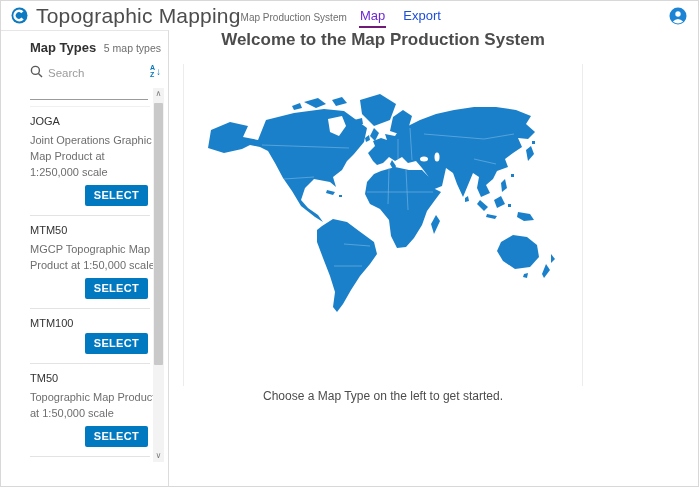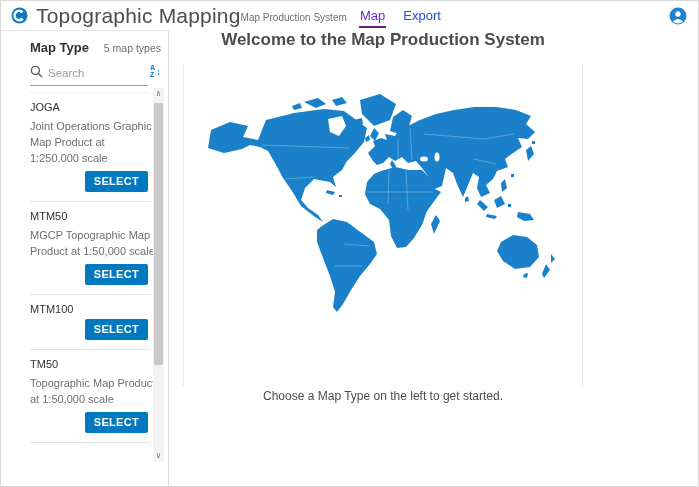--- a/index.html
+++ b/index.html
@@ -22,21 +22,21 @@
   .strip .slot { width:20px; height:33px; display:flex; align-items:center; justify-content:center; }
   .strip .slot.selected { background:#5fa8dc; }
 
   
   .sidebar { position:absolute; left:0; top:29px; width:168px; height:458px; border-right:1px solid #dcdcdc; border-top:1px solid #e6e6e6; background:#fff; }
   .sidebar-inner { position:absolute; left:21px; top:0; right:0; bottom:0; }
   .panel-head { display:flex; align-items:baseline; justify-content:space-between; padding:9px 7px 0 8px; }
   .panel-title { font-size:13px; font-weight:bold; color:#323232; }
   .panel-count { font-size:10.5px; color:#6e6e6e; }
   .search-row { display:flex; align-items:center; margin:9px 20px 0 8px; position:relative; }
-  .search-underline { border-bottom:1px solid #9b9b9b; flex:1; display:flex; align-items:center; padding-bottom:3px; }
+  .search-underline { border-bottom:1px solid #9b9b9b; flex:1; display:flex; align-items:center; padding-bottom:17px; }
   .search-input { border:none; outline:none; font-size:11.5px; color:#323232; width:90px; margin-left:5px; font-family:"Liberation Sans",sans-serif; }
   .search-input::placeholder { color:#9b9b9b; }
   .sort-btn { position:absolute; right:-18px; top:-2px; width:16px; height:18px; color:#0079c1; font-weight:bold; display:flex; align-items:center; cursor:pointer; }
   .sort-letters { display:flex; flex-direction:column; font-size:7px; line-height:7px; }
   .sort-arrow { font-size:10px; margin-left:1px; }
 
   .type-list { margin:6px 18px 0 8px; }
   .map-type-item { border-bottom:1px solid #e3e3e3; padding:8px 0 7px; }
   .map-type-item:first-child { border-top:1px solid #f0f0f0; }
   .type-name { font-size:11px; font-weight:normal; color:#323232; }
@@ -102,21 +102,21 @@
         <path d="M7 1 L13 4 L7 7 L1 4 Z" fill="none" stroke="#fff" stroke-width="1"></path>
         <path d="M1 7 L7 10 L13 7" fill="none" stroke="#fff" stroke-width="1"></path>
         <path d="M1 9.8 L7 12.8 L13 9.8" fill="none" stroke="#fff" stroke-width="1"></path>
       </svg>
     </div>
   </div>
 
   <div class="sidebar">
     <div class="sidebar-inner">
       <div class="panel-head">
-        <span class="panel-title">Map Type</span>
+        <span class="panel-title">Map Types</span>
         <span class="panel-count">5 map types</span>
       </div>
 
       <div class="search-row">
         <div class="search-underline">
           <span>
             <svg width="13" height="13" viewBox="0 0 13 13">
               <circle cx="5.4" cy="5.4" r="4" fill="none" stroke="#595959" stroke-width="1.4"></circle>
               <line x1="8.4" y1="8.4" x2="12" y2="12" stroke="#595959" stroke-width="1.4"></line>
             </svg>

